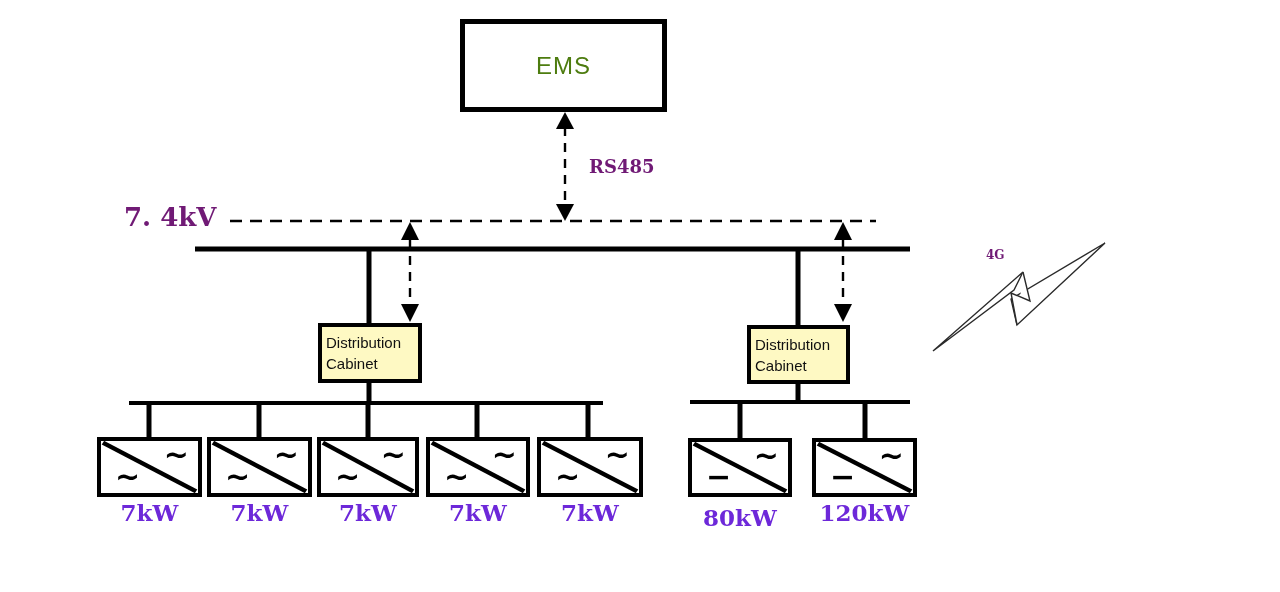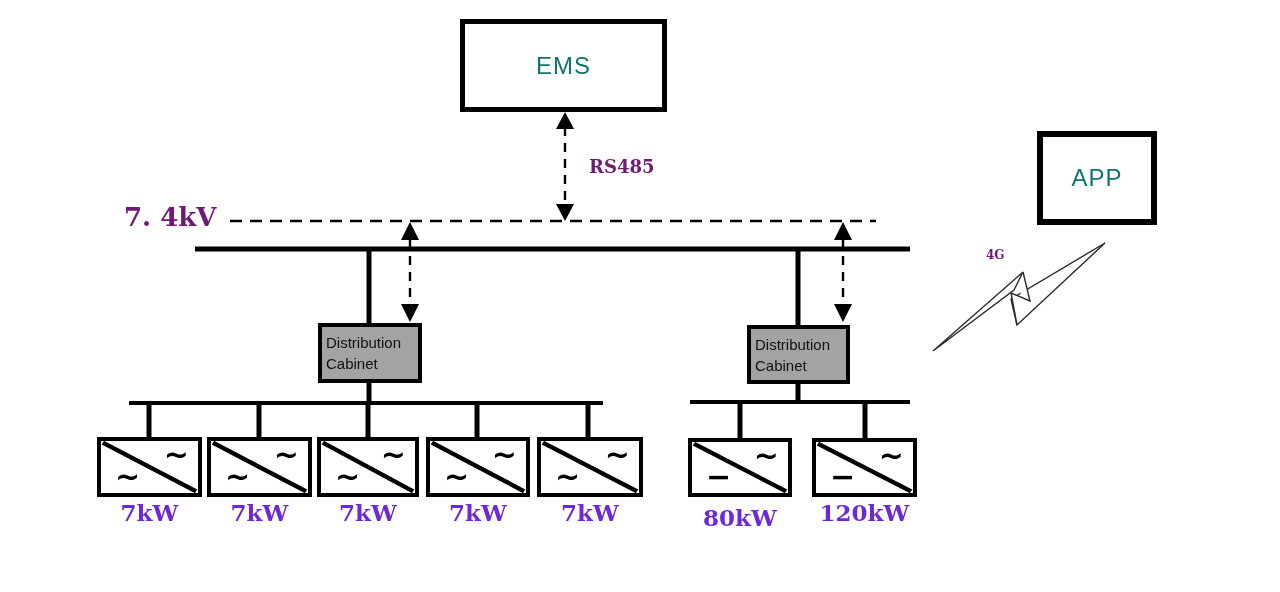--- a/index.html
+++ b/index.html
@@ -2,22 +2,22 @@
 <html><head>
 <meta charset="utf-8">
 <style>
   html,body{margin:0;padding:0;background:#ffffff;}
   #stage{position:relative;width:1280px;height:592px;background:#ffffff;overflow:hidden;
          font-family:"Liberation Sans",sans-serif;color:#000;}
   .abs{position:absolute;}
   
   .node{position:absolute;background:#fff;border:5px solid #000;box-sizing:border-box;
         display:flex;align-items:center;justify-content:center;}
-  .node-label{font-family:"Liberation Sans",sans-serif;font-size:24px;color:#0f766e;letter-spacing:1px;}
-  .cabinet{position:absolute;background:#a3a3a3;border:4px solid #000;box-sizing:border-box;
+  .node-label{font-family:"Liberation Sans",sans-serif;font-size:24px;color:#4d7c0f;letter-spacing:1px;}
+  .cabinet{position:absolute;background:#fef9c3;border:4px solid #000;box-sizing:border-box;
            font-family:"Liberation Sans",sans-serif;font-size:15px;color:#111;
            padding:5px 0 0 4px;line-height:21px;}
   
   .unit{position:absolute;background:#fff;border:4px solid #000;box-sizing:border-box;}
   .unit svg.diag{position:absolute;left:0;top:0;width:100%;height:100%;}
   .sym{position:absolute;font-family:"DejaVu Sans",sans-serif;font-weight:bold;font-size:30px;
        line-height:20px;color:#000;}
   .sym.top{top:4px;right:9px;}
   .sym.bot{left:14px;bottom:6px;}
   .plabel{position:absolute;text-align:center;font-family:"DejaVu Serif","Liberation Serif",serif;
@@ -77,23 +77,20 @@
       <polygon class="thin" points="933,351 1023,272 1014,290" stroke-width="1.4"></polygon>
       <polygon class="thin" points="1105,243 1017,325 1011,299" stroke-width="1.4"></polygon>
       <polyline class="thin" points="1023,272 1030,301 1011,293 1017,325" stroke-width="1.4" fill="none"></polyline>
     </g>
   </svg>
 
   <div class="node" style="left:460px;top:19px;width:207px;height:93px;">
     <span class="node-label">EMS</span>
   </div>
 
-  <div class="node" style="left:1037px;top:131px;width:120px;height:94px;border-width:6px;">
-    <span class="node-label">APP</span>
-  </div>
 
   <div class="serif-sm" style="left:124px;top:202px;font-size:26px;">7. 4kV</div>
   <div class="serif-sm" style="left:589px;top:156px;font-size:18px;">RS485</div>
   <div class="serif-sm" style="left:986px;top:248px;font-size:12px;">4G</div>
 
   <div class="cabinet" style="left:318px;top:323px;width:104px;height:60px;">
     <div>Distribution</div>
     <div>Cabinet</div>
   </div>
   <div class="cabinet" style="left:747px;top:325px;width:103px;height:59px;">

